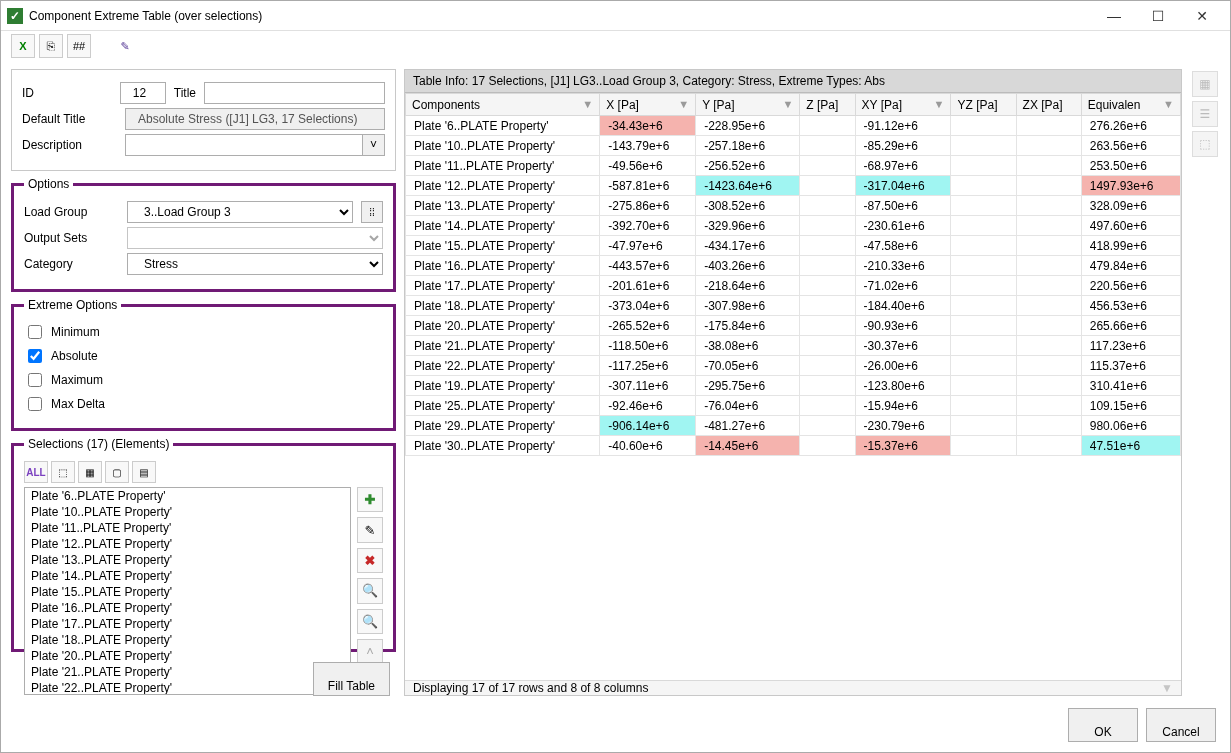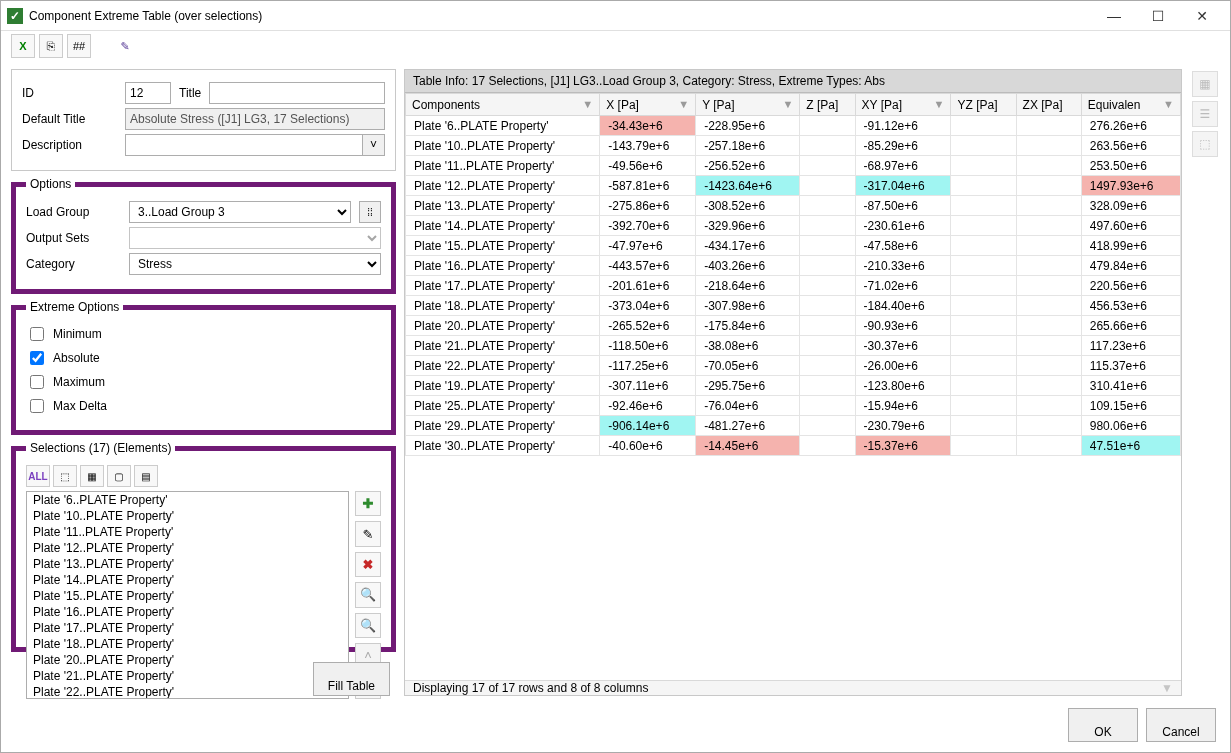--- a/index.html
+++ b/index.html
@@ -8,25 +8,25 @@
 .titlebar .check-icon { width:16px; height:16px; background:#2e7d32; color:#fff; display:flex; align-items:center; justify-content:center; font-weight:bold; font-size:12px; margin-right:6px; }
 .titlebar .title { flex:1; font-size:12px; }
 .win-btns { display:flex; gap:0; }
 .win-btn { width:44px; height:28px; display:flex; align-items:center; justify-content:center; color:#333; font-size:14px;}
 .toolbar { height:30px; display:flex; align-items:center; gap:4px; padding:2px 10px; }
 .tb-btn { width:24px; height:24px; border:1px solid #ccc; background:#f8f8f8; display:flex; align-items:center; justify-content:center; font-size:11px;}
 .main { flex:1; display:flex; gap:8px; padding:8px 10px 4px 10px; min-height:0; }
 .left { width:385px; display:flex; flex-direction:column; gap:6px; }
 .right { flex:1; display:flex; flex-direction:column; border:1px solid #c8c8c8; min-width:0; min-height:0; }
 .panel { border:1px solid #c8c8c8; padding:8px 10px 10px 10px; }
-fieldset { border:5px solid #701a75; padding:6px 10px 10px 10px; margin:0;}
+fieldset { border:3px solid #701a75; padding:6px 10px 10px 10px; margin:0;}
 legend { padding:0 4px; font-size:12px; }
 .row { display:flex; align-items:center; gap:8px; margin:4px 0; }
 .row label { width:95px; }
-input[type=text], .textbox, select { border:1px solid #adadad; height:22px; padding:2px 4px; background:#fff; font-size:12px; }
+input[type=text], .textbox, select { border:1px solid #adadad; height:22px; padding:2px 12px; background:#fff; font-size:12px; }
 .textbox[disabled], input[disabled]{background:#f0f0f0;}
 select { width:100%; }
 .desc-wrap { display:flex; width:100%; }
 .desc-wrap input{ flex:1; }
 .dd-btn { width:22px; height:22px; border:1px solid #adadad; border-left:none; background:#f0f0f0; display:flex; align-items:center; justify-content:center; }
 .chk-row { display:flex; align-items:center; gap:6px; margin:4px 0; }
 input[type=checkbox]{ width:14px; height:14px;}
 .selbar { display:flex; gap:3px; margin:4px 0 0 0;}
 .selbtn { width:24px; height:22px; border:1px solid #ccc; background:#f8f8f8; display:flex; align-items:center; justify-content:center; font-size:10px;}
 .sel-area{ display:flex; gap:6px; margin-top:4px; height:208px;}

